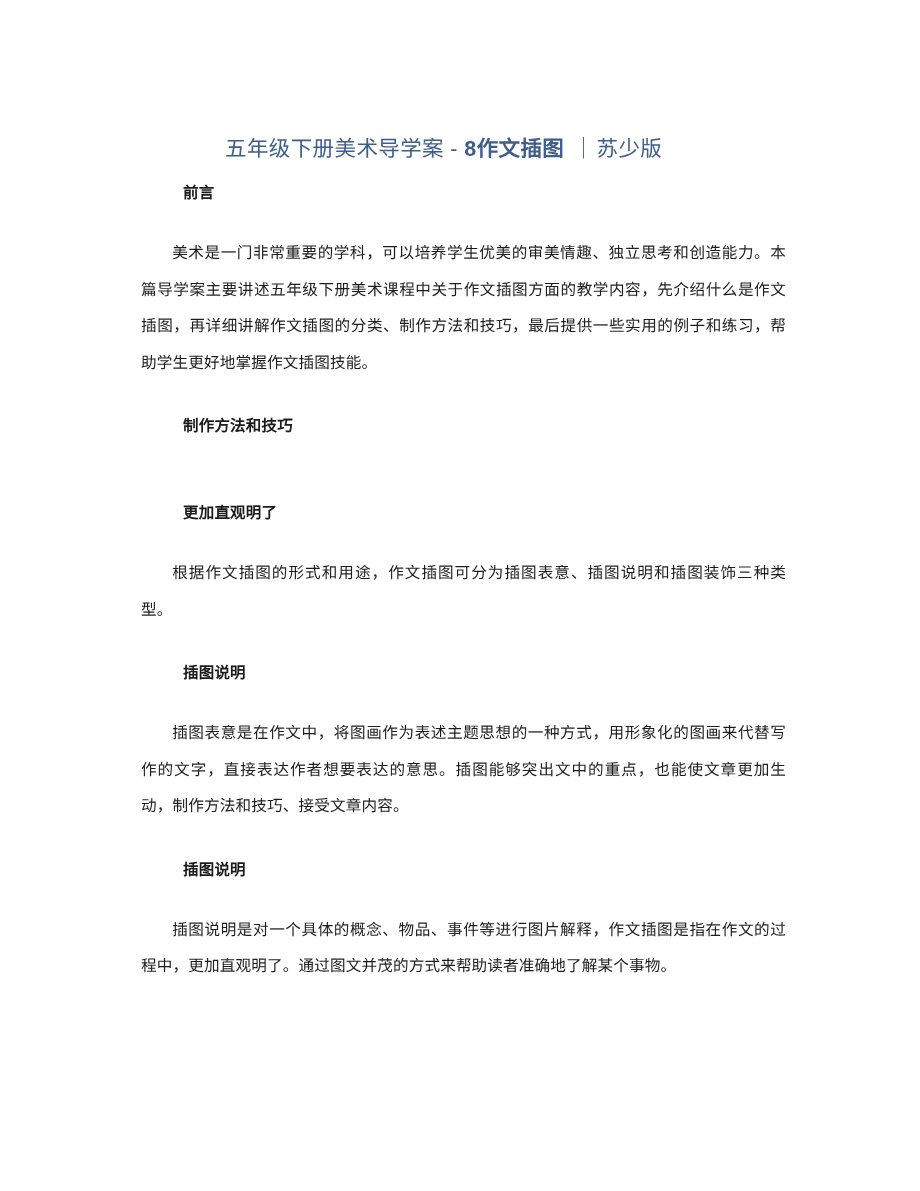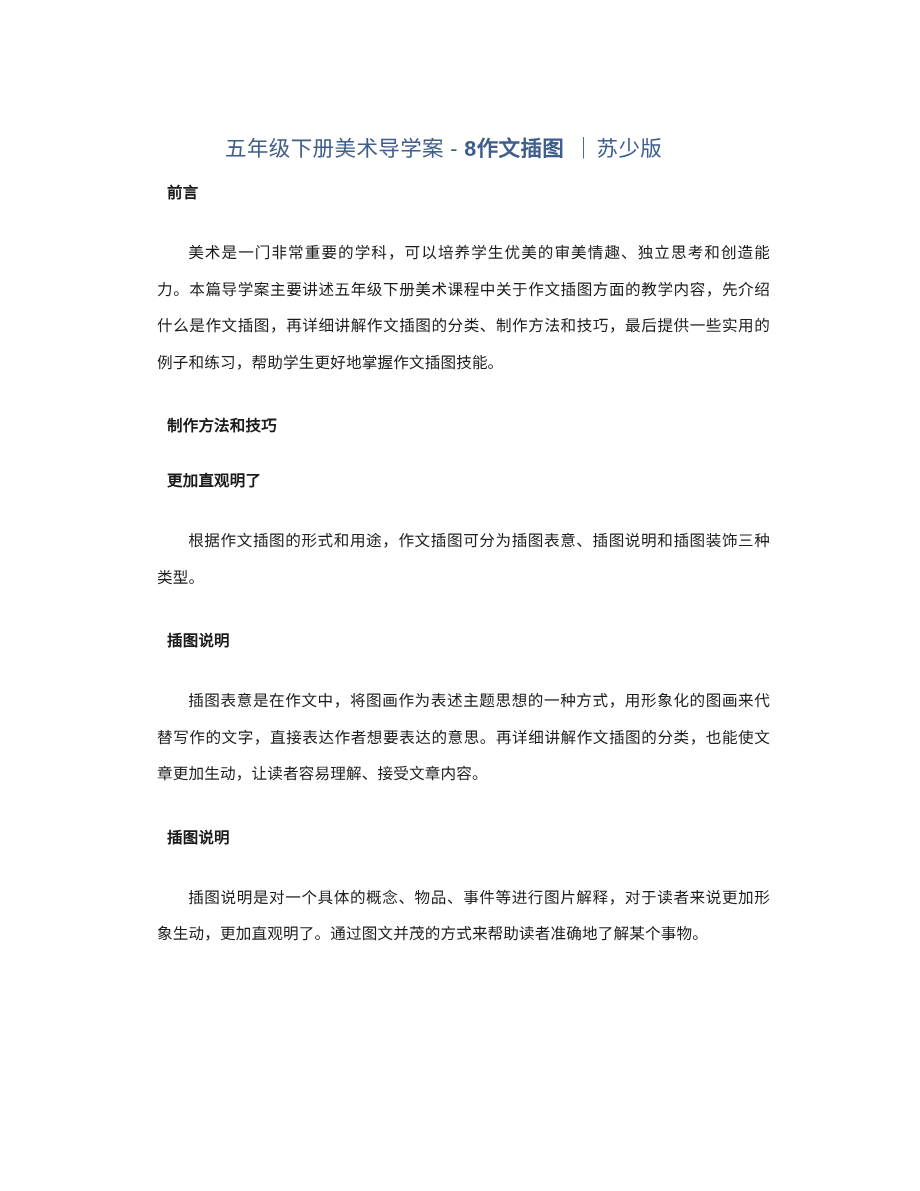--- a/index.html
+++ b/index.html
@@ -51,32 +51,32 @@
     padding: 0 2px;
   }
 
   
   .sec-heading {
     font-family: "Liberation Sans", "DejaVu Sans", sans-serif;
     font-weight: 700;
     font-size: 15.5px;
     line-height: 22px;
     color: #1b1b1b;
-    margin: 0;
+    margin: 16px;
     padding-left: 26px;
     letter-spacing: 0.2px;
   }
 
   
   .sec-body {
     font-family: "Liberation Serif", "DejaVu Serif", serif;
     font-size: 15.6px;
     line-height: 36.5px;
     color: #1d1d1d;
-    margin: 16px;
+    margin: 0;
     text-align: justify;
     text-justify: inter-ideograph;
     text-indent: 2em;
     letter-spacing: 0.15px;
   }
 
   
   .block { margin: 0; }
 
   .gap-head-to-body { height: 15px; }
@@ -109,25 +109,25 @@
       <h2 class="sec-heading">更加直观明了</h2>
       <div class="gap-head-to-body"></div>
       <p class="sec-body">根据作文插图的形式和用途，作文插图可分为插图表意、插图说明和插图装饰三种类型。</p>
     </div>
 
     <div class="gap-body-to-head"></div>
 
     <div class="block">
       <h2 class="sec-heading">插图说明</h2>
       <div class="gap-head-to-body"></div>
-      <p class="sec-body">插图表意是在作文中，将图画作为表述主题思想的一种方式，用形象化的图画来代替写作的文字，直接表达作者想要表达的意思。再详细讲解作文插图的分类，也能使文章更加生动，让读者容易理解、接受文章内容。</p>
+      <p class="sec-body">插图表意是在作文中，将图画作为表述主题思想的一种方式，用形象化的图画来代替写作的文字，直接表达作者想要表达的意思。插图能够突出文中的重点，也能使文章更加生动，制作方法和技巧、接受文章内容。</p>
     </div>
 
     <div class="gap-body-to-head"></div>
 
     <div class="block">
       <h2 class="sec-heading">插图说明</h2>
       <div class="gap-head-to-body"></div>
-      <p class="sec-body">插图说明是对一个具体的概念、物品、事件等进行图片解释，对于读者来说更加形象生动，更加直观明了。通过图文并茂的方式来帮助读者准确地了解某个事物。</p>
+      <p class="sec-body">插图说明是对一个具体的概念、物品、事件等进行图片解释，作文插图是指在作文的过程中，更加直观明了。通过图文并茂的方式来帮助读者准确地了解某个事物。</p>
     </div>
 
   </div>
 </div>
 
 </body></html>

